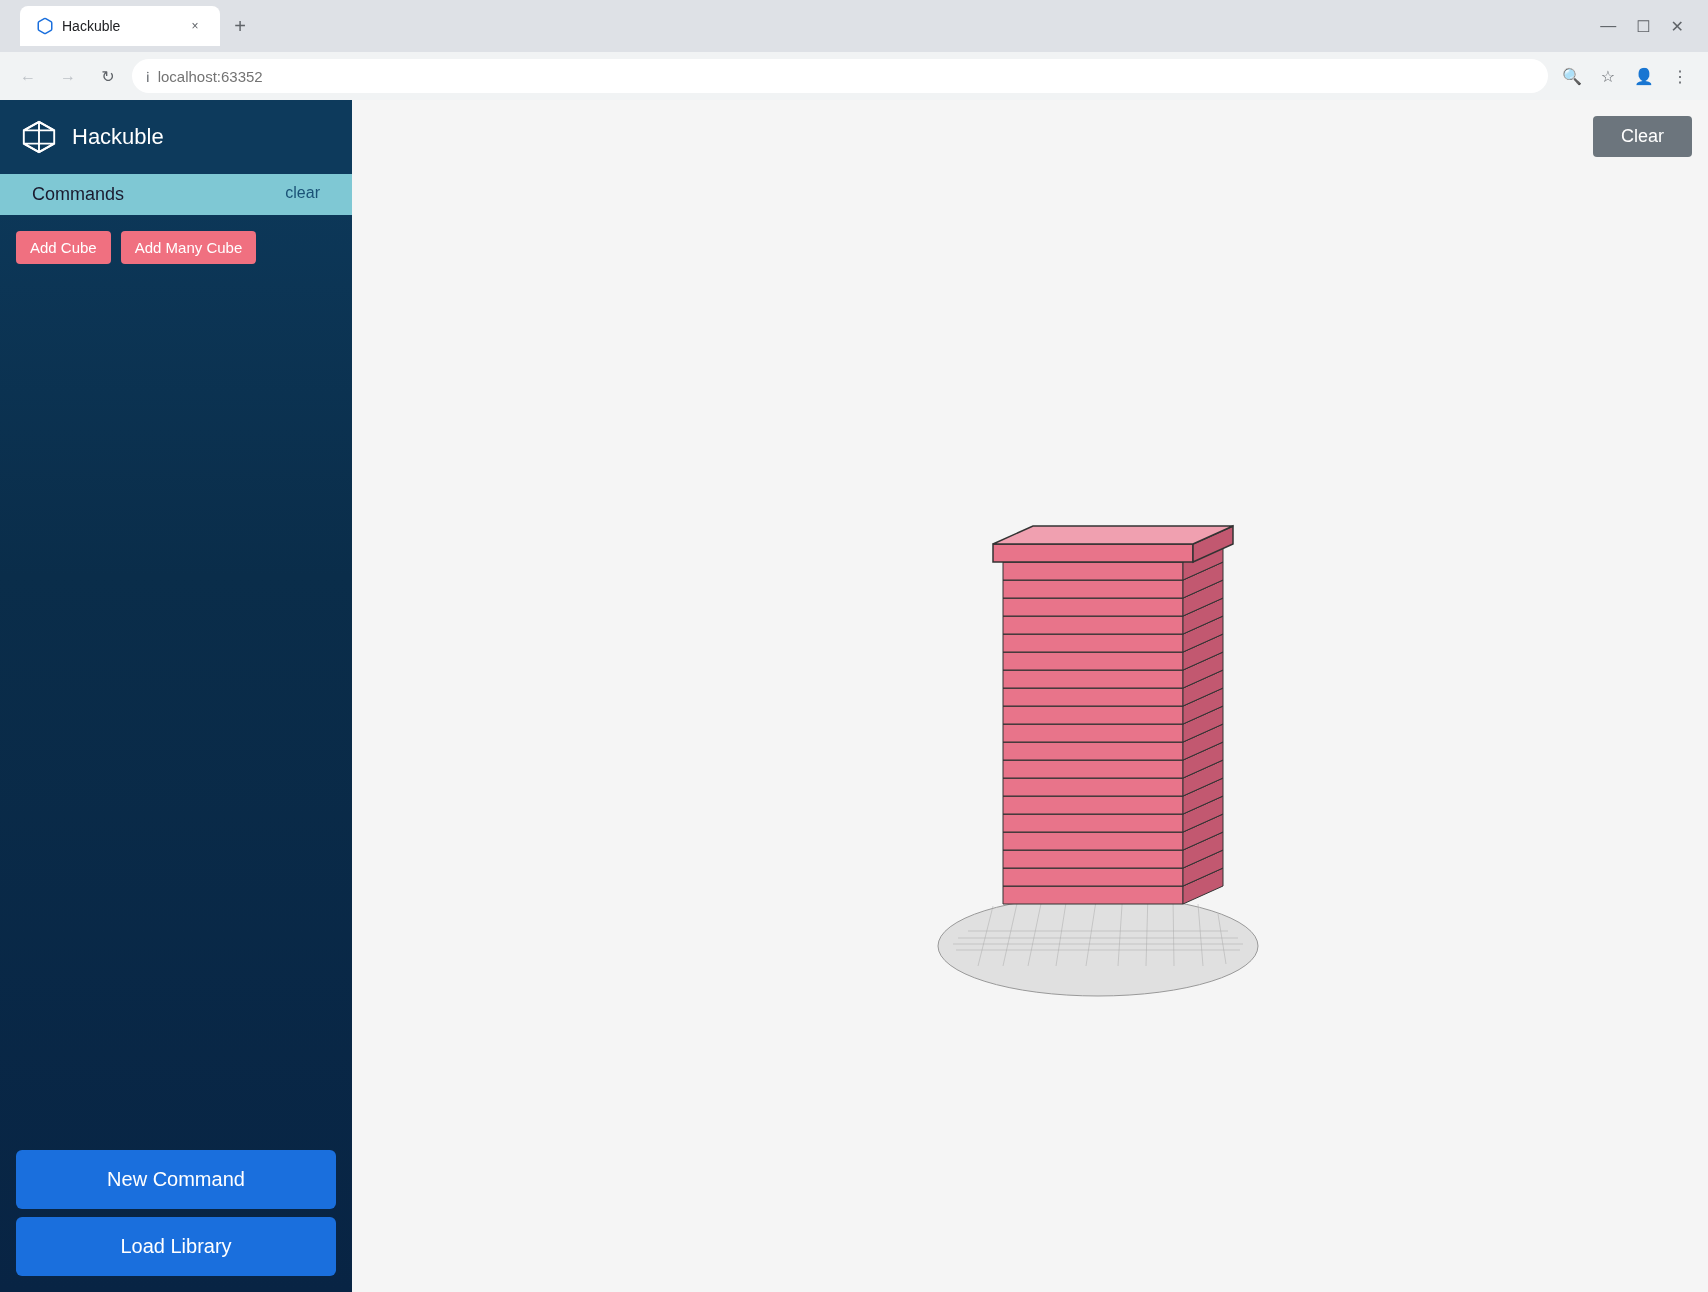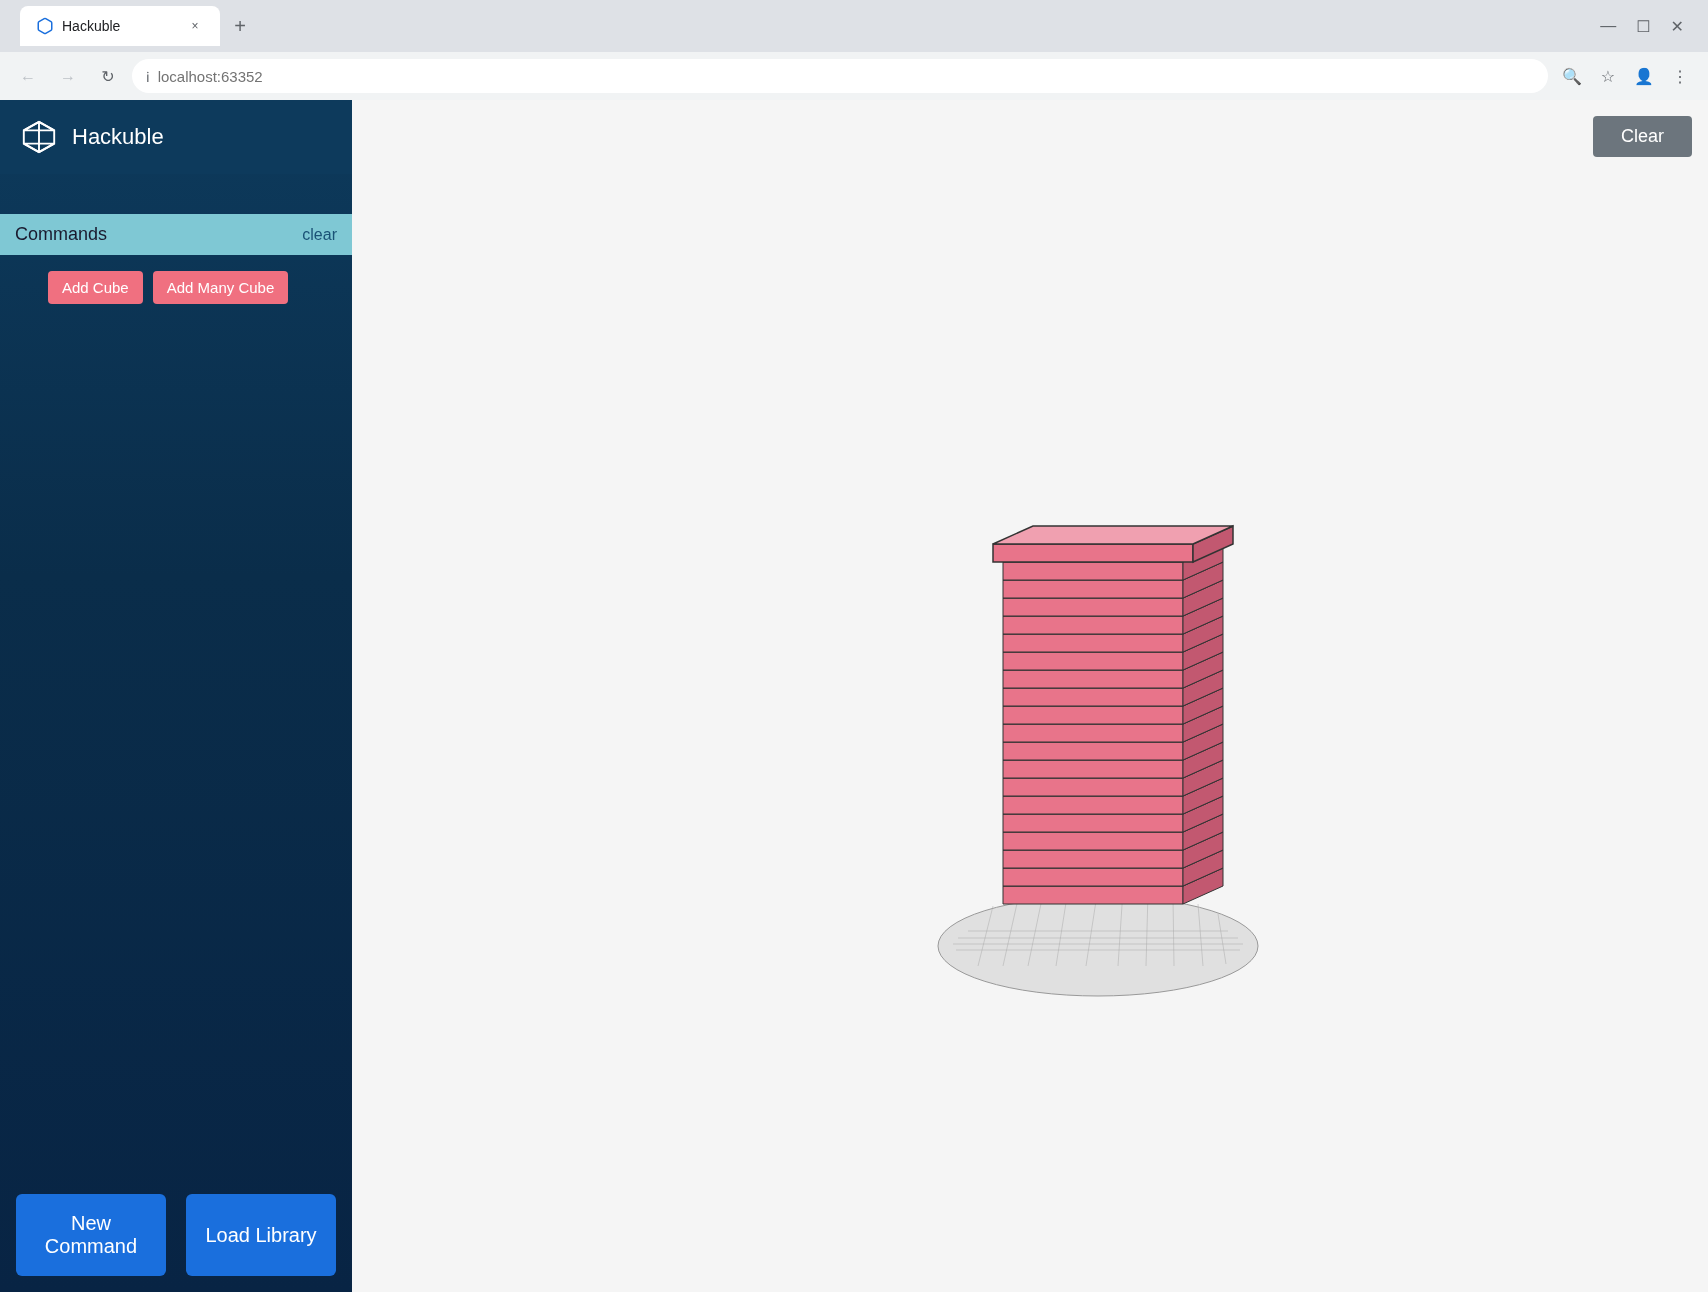--- a/index.html
+++ b/index.html
@@ -179,46 +179,43 @@
     }
 
     .sidebar-title {
       font-size: 22px;
       color: white;
       font-weight: 500;
     }
 
     .commands-header {
       background: #7fc8d4;
-      padding: 10px 15px;
-      display: flex;
-      align-items: center;
+      padding: 10px 32px;
+      display: flex;
       justify-content: space-between;
-      margin-top: 40px;
     }
 
     .commands-label {
       font-size: 18px;
       color: #1a1a2e;
       font-weight: 500;
     }
 
     .commands-clear {
       font-size: 16px;
       color: #1a5276;
       cursor: pointer;
       font-weight: 400;
     }
 
     .commands-content {
       padding: 16px;
       flex: 1;
       display: flex;
       flex-direction: column;
-      margin-left: 32px;
     }
 
     .command-buttons {
       display: flex;
       gap: 10px;
       flex-wrap: wrap;
     }
 
     .cmd-btn {
       background: #f07080;
@@ -227,22 +224,22 @@
       border-radius: 4px;
       padding: 8px 14px;
       font-size: 15px;
       cursor: pointer;
       font-weight: 400;
     }
 
     .sidebar-bottom {
       padding: 16px;
       display: flex;
-      flex-direction: row;
-      gap: 20px;
+      flex-direction: column;
+      gap: 8px;
     }
 
     .bottom-btn {
       background: #1a6fdd;
       color: white;
       border: none;
       border-radius: 6px;
       padding: 18px;
       font-size: 20px;
       cursor: pointer;

